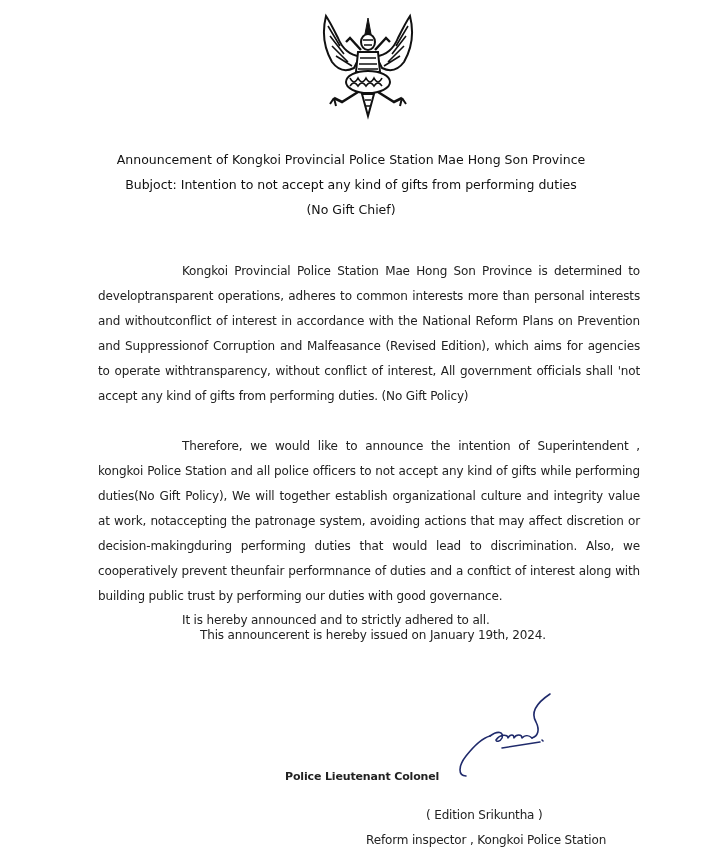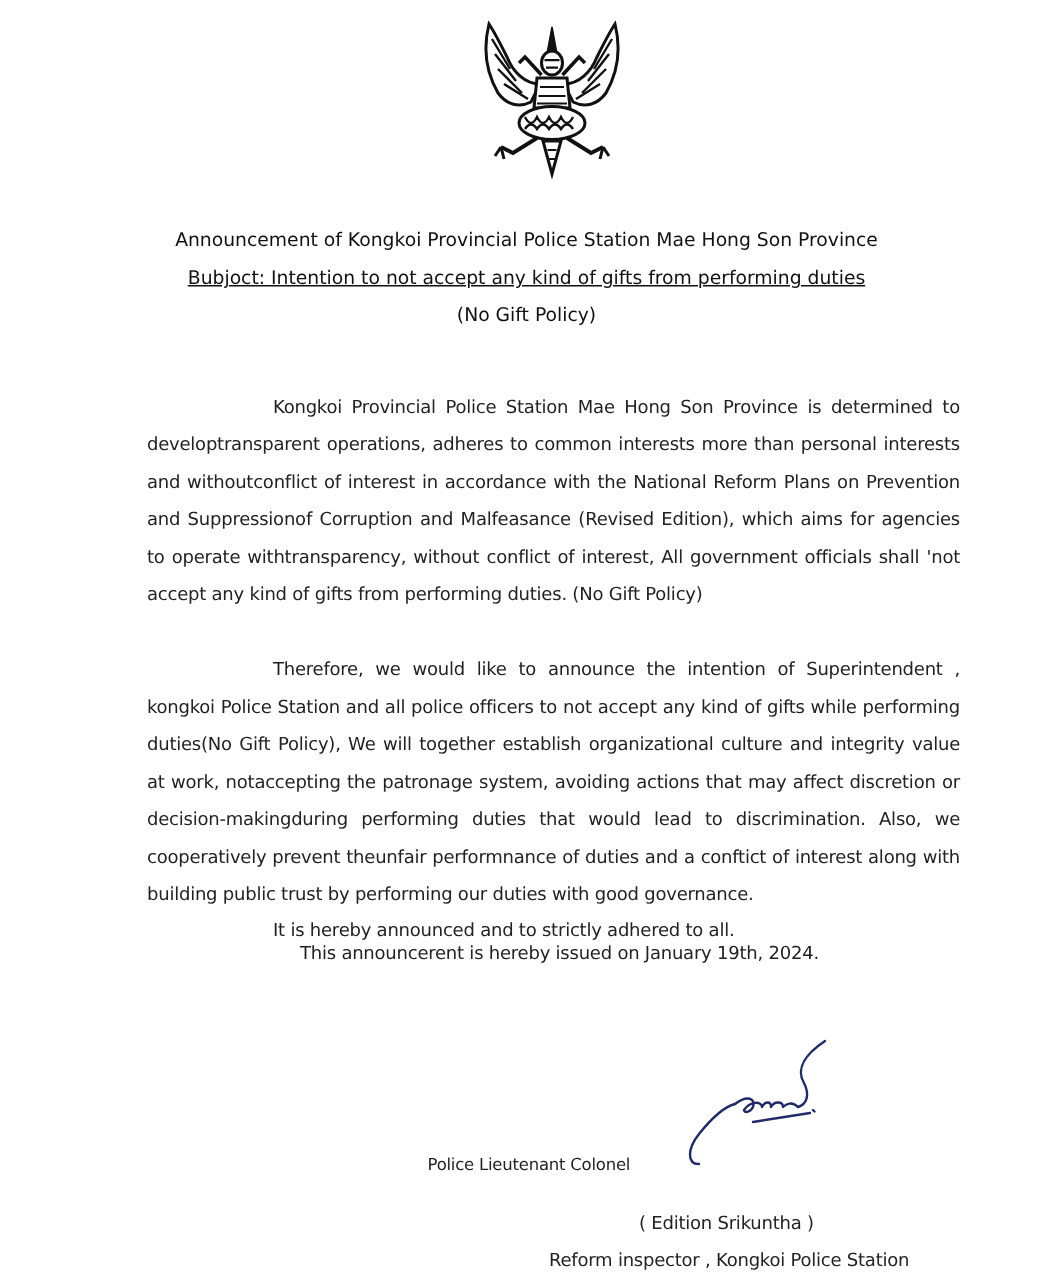--- a/index.html
+++ b/index.html
@@ -89,22 +89,22 @@
 
     <path d="M38 80 L22 90 L14 86 M58 80 L74 90 L82 86" fill="none" stroke-width="2.6"></path>
     <path d="M14 86 l-4 6 M14 86 l2 8 M82 86 l4 6 M82 86 l-2 8" stroke-width="2"></path>
 
     <path d="M42 82 L48 104 L54 82 Z" fill="#fff" stroke-width="2"></path>
     <path d="M45 88 h6 M46 94 h4" stroke-width="1.4"></path>
   </g>
 </svg>
 
 <div class="title-line" style="top:152px;">Announcement of Kongkoi Provincial Police Station Mae Hong Son Province</div>
-<div class="title-line" style="top:177px;text-decoration:underline;">Bubjoct: Intention to not accept any kind of gifts from performing duties</div>
-<div class="title-line" style="top:202px;">(No Gift Policy)</div>
+<div class="title-line" style="top:177px;">Bubjoct: Intention to not accept any kind of gifts from performing duties</div>
+<div class="title-line" style="top:202px;">(No Gift Chief)</div>
 
 <div class="para" style="top:223px;">
   <span class="indent"></span><span>Kongkoi Provincial Police Station Mae Hong Son Province is determined to developtransparent operations, adheres to common interests more than personal interests and withoutconflict of interest in accordance with the National Reform Plans on Prevention and Suppressionof Corruption and Malfeasance (Revised Edition), which aims for agencies to operate withtransparency, without conflict of interest, All government officials shall 'not accept any kind of gifts from performing duties. (No Gift Policy)</span>
 </div>
 
 <div class="para" style="top:398px;">
   <span class="indent"></span><span>Therefore, we would like to announce the intention of  Superintendent , kongkoi Police Station and all police officers to not accept any kind of gifts while performing duties(No Gift Policy), We will together establish organizational culture and integrity value at work, notaccepting the patronage system, avoiding actions that may affect discretion or decision-makingduring performing duties that would lead to discrimination. Also, we cooperatively prevent theunfair performnance of duties and a conftict of interest along with building public trust by performing our duties with good governance.</span>
 </div>
 
 <div class="line-single" style="left:182px; top:578px;margin-top:35px;">It is hereby announced and to strictly adhered to all.</div>
@@ -114,15 +114,15 @@
 <svg class="signature" viewBox="0 0 110 95" xmlns="http://www.w3.org/2000/svg">
   <g fill="none" stroke="#1f2a6b" stroke-width="1.6" stroke-linecap="round" stroke-linejoin="round">
     <path d="M98 4 C86 12, 78 22, 84 32 C88 40, 86 46, 80 48"></path>
     <path d="M38 46 C46 40, 52 42, 50 48 C48 52, 44 52, 44 50 C48 44, 56 44, 56 48 C58 44, 62 44, 62 48 C64 44, 70 44, 70 48 C72 46, 76 44, 80 48"></path>
     <path d="M38 46 C30 48, 22 56, 14 66 C6 76, 6 86, 14 86"></path>
     <path d="M50 58 L88 52"></path>
     <path d="M90 50 l1 1"></path>
   </g>
 </svg>
 
-<div class="line-single" style="left:285px; top:770px; font-size:11px;">Police Lieutenant Colonel</div>
+<div class="line-single" style="left:285px; top:770px; font-size:11px;font-weight:bold;">Police Lieutenant Colonel</div>
 <div class="line-single" style="left:426px; top:808px;">( Edition Srikuntha )</div>
 <div class="line-single" style="left:366px; top:833px;">Reform inspector , Kongkoi Police Station</div>
 
 </body></html>

